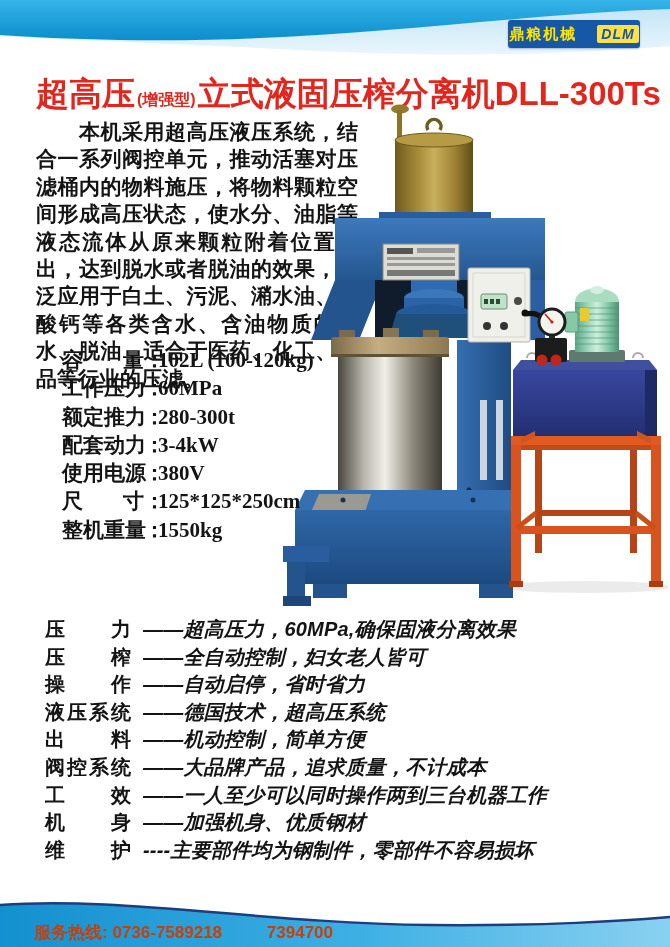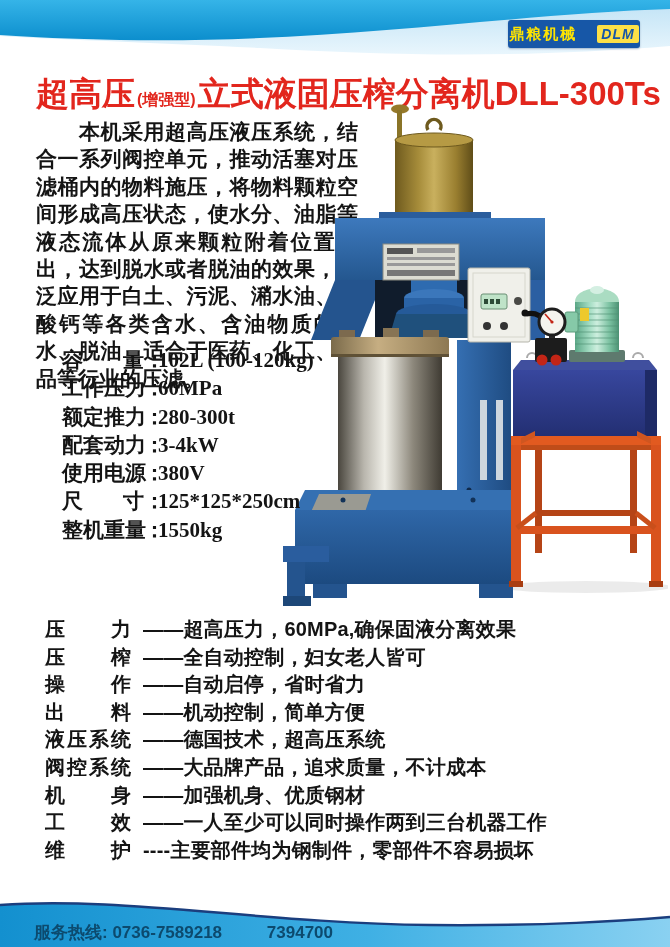--- a/index.html
+++ b/index.html
@@ -30,26 +30,26 @@
   #specs .spec-heading{font-size:21px;font-weight:bold;margin-bottom:8px;}
   .spec-row{height:28.3px;font-size:21px;font-weight:bold;white-space:nowrap;}
   .spec-name{display:inline-block;width:82px;text-align:justify;text-align-last:justify;}
   .spec-colon{display:inline-block;width:14px;}
   .spec-value{font-family:"Liberation Serif",serif;font-weight:bold;font-size:21px;text-align:right;}
 
   
   #features{position:absolute;top:616px;left:45px;width:590px;color:#141414;}
   .feature-row{height:27.6px;font-size:20px;font-weight:bold;white-space:nowrap;}
   .feature-name{display:inline-block;width:86px;text-align:justify;text-align-last:justify;margin-right:12px;}
-  .feature-desc{letter-spacing:0.2px;}
+  .feature-desc{letter-spacing:0.2px;font-style:italic;}
 
   
   #footer-wave{position:absolute;left:0;bottom:0;width:670px;height:56px;}
   #footer-text{position:absolute;left:34px;top:921px;font-size:17px;font-weight:bold;
-      color:#0c4a6e;white-space:nowrap;}
+      color:#c2410c;white-space:nowrap;}
   #footer-text .phone2{margin-left:40px;}
 
   
   #product-photo{position:absolute;left:283px;top:98px;width:385px;height:515px;}
 </style>
 </head>
 <body>
 
 <svg id="header-wave" viewBox="0 0 670 115" xmlns="http://www.w3.org/2000/svg">
   <defs>
@@ -266,25 +266,25 @@
   <div class="spec-row"><span class="spec-name">配套动力</span><span class="spec-colon">：</span><span class="spec-value">3-4kW</span></div>
   <div class="spec-row"><span class="spec-name">使用电源</span><span class="spec-colon">：</span><span class="spec-value">380V</span></div>
   <div class="spec-row"><span class="spec-name">尺寸</span><span class="spec-colon">：</span><span class="spec-value">125*125*250cm</span></div>
   <div class="spec-row"><span class="spec-name">整机重量</span><span class="spec-colon">：</span><span class="spec-value">1550kg</span></div>
 </div>
 
 <div id="features">
   <div class="feature-row"><span class="feature-name">压力</span><span class="feature-desc">——超高压力，60MPa,确保固液分离效果</span></div>
   <div class="feature-row"><span class="feature-name">压榨</span><span class="feature-desc">——全自动控制，妇女老人皆可</span></div>
   <div class="feature-row"><span class="feature-name">操作</span><span class="feature-desc">——自动启停，省时省力</span></div>
+  <div class="feature-row"><span class="feature-name">液压系统</span><span class="feature-desc">——德国技术，超高压系统</span></div>
   <div class="feature-row"><span class="feature-name">出料</span><span class="feature-desc">——机动控制，简单方便</span></div>
-  <div class="feature-row"><span class="feature-name">液压系统</span><span class="feature-desc">——德国技术，超高压系统</span></div>
   <div class="feature-row"><span class="feature-name">阀控系统</span><span class="feature-desc">——大品牌产品，追求质量，不计成本</span></div>
+  <div class="feature-row"><span class="feature-name">工效</span><span class="feature-desc">——一人至少可以同时操作两到三台机器工作</span></div>
   <div class="feature-row"><span class="feature-name">机身</span><span class="feature-desc">——加强机身、优质钢材</span></div>
-  <div class="feature-row"><span class="feature-name">工效</span><span class="feature-desc">——一人至少可以同时操作两到三台机器工作</span></div>
   <div class="feature-row"><span class="feature-name">维护</span><span class="feature-desc">----主要部件均为钢制件，零部件不容易损坏</span></div>
 </div>
 
 <svg id="footer-wave" viewBox="0 0 670 56" xmlns="http://www.w3.org/2000/svg">
   <defs>
     <linearGradient id="gFoot" x1="0" y1="0" x2="1" y2="0">
       <stop offset="0" stop-color="#1390cf"></stop>
         <stop offset=".55" stop-color="#3fb0e4"></stop>
       <stop offset="1" stop-color="#8ad1f1"></stop>
     </linearGradient>

